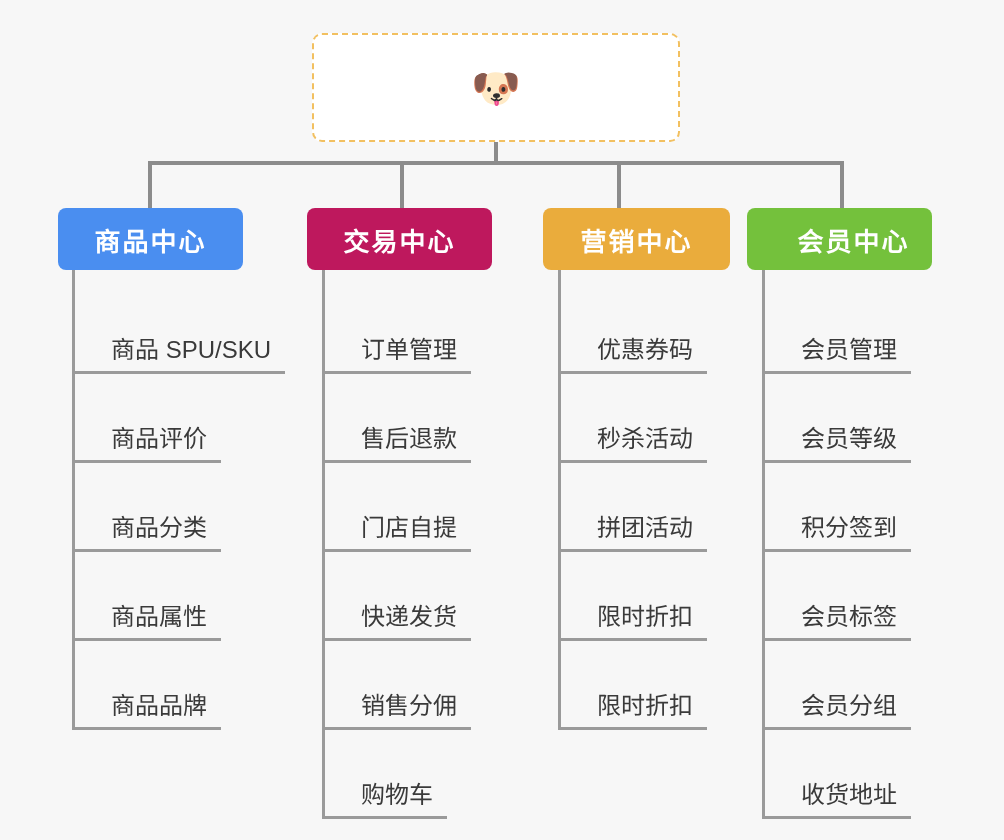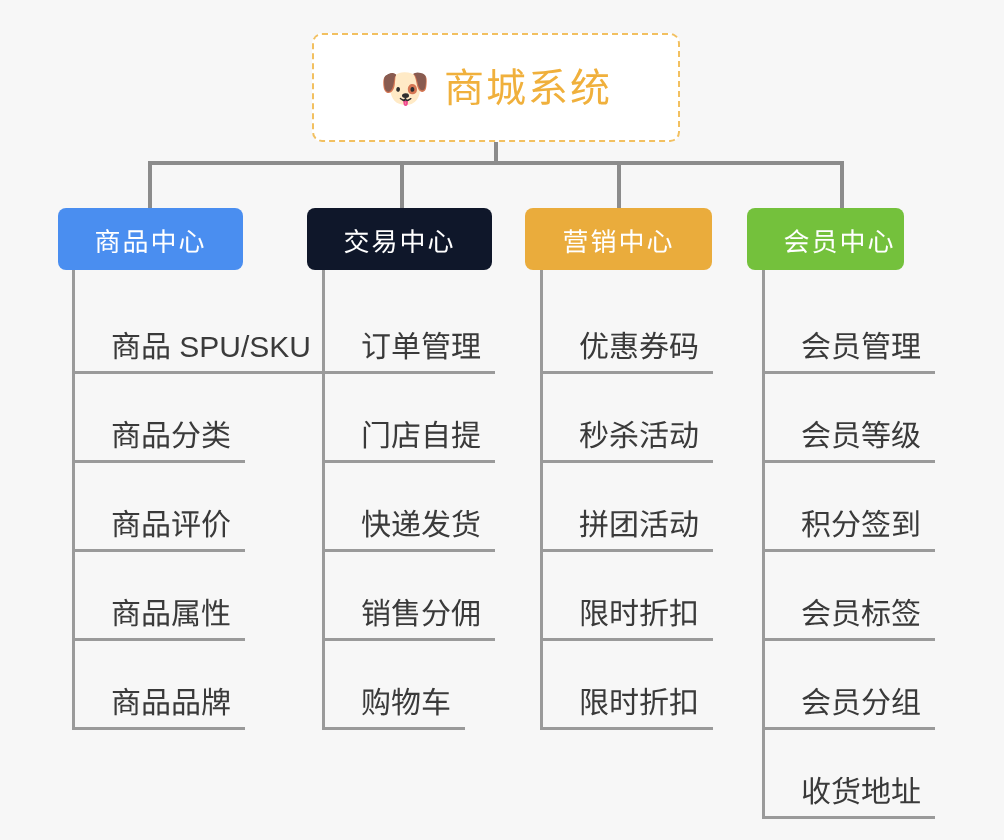--- a/index.html
+++ b/index.html
@@ -79,41 +79,42 @@
   .conn-drop.d3 { left: 617px; }
   .conn-drop.d4 { left: 840px; }
 
   
   .column {
     position: absolute;
     top: 208px;
   }
   .column.c1 { left: 58px;  }
   .column.c2 { left: 307px; }
-  .column.c3 { left: 525px; }
+  .column.c3 { left: 543px; }
   .column.c4 { left: 747px; }
 
   .category-box {
     box-sizing: border-box;
     height: 62px;
     border-radius: 8px;
     display: flex;
     align-items: center;
     justify-content: center;
     color: #ffffff;
     font-size: 26px;
     letter-spacing: 2px;
     white-space: nowrap;
     position: relative;
     z-index: 2;
+    font-weight: bold;
   }
   .column.c1 .category-box { width: 185px; background: #4a8ef0; }
-  .column.c2 .category-box { width: 185px; background: #0f172a; }
+  .column.c2 .category-box { width: 185px; background: #be185d; }
   .column.c3 .category-box { width: 187px; background: #eaac3c; }
-  .column.c4 .category-box { width: 157px; background: #74c13c; padding-left: 28px; }
+  .column.c4 .category-box { width: 185px; background: #74c13c; padding-left: 28px; }
 
   
   .leaf-list {
     position: relative;
     margin-left: 14px;
     padding-left: 0;
     border-left: 3px solid #9a9a9a;   
     padding-top: 15px;
   }
   .column.c2 .leaf-list,
@@ -122,77 +123,79 @@
 
   .leaf-item {
     height: 89px;
     box-sizing: border-box;
     display: flex;
     align-items: flex-end;
     position: relative;
   }
   .leaf-label {
     display: inline-block;
-    font-size: 30px;
+    font-size: 24px;
     color: #3a3a3a;
     line-height: 1;
     white-space: nowrap;
     padding: 0 14px 9px 36px;
     border-bottom: 3px solid #9a9a9a;  
   }
 </style>
 </head>
 <body>
 
 <div id="mindmap">
 
   <div class="root-node">
     <span class="root-icon">🐶</span>
-    <span class="root-title">商城系统</span>
   </div>
 
   <div class="conn conn-stem"></div>
   <div class="conn conn-bus"></div>
   <div class="conn conn-drop d1"></div>
   <div class="conn conn-drop d2"></div>
   <div class="conn conn-drop d3"></div>
   <div class="conn conn-drop d4"></div>
 
   <div class="column c1">
     <div class="category-box">
       <span>商品中心</span>
     </div>
     <div class="leaf-list">
       <div class="leaf-item">
           <span class="leaf-label">商品 SPU/SKU</span>
         </div>
       <div class="leaf-item">
+          <span class="leaf-label">商品评价</span>
+        </div>
+      <div class="leaf-item">
           <span class="leaf-label">商品分类</span>
         </div>
       <div class="leaf-item">
-          <span class="leaf-label">商品评价</span>
-        </div>
-      <div class="leaf-item">
           <span class="leaf-label">商品属性</span>
         </div>
       <div class="leaf-item">
           <span class="leaf-label">商品品牌</span>
         </div>
     </div>
   </div>
 
   <div class="column c2">
     <div class="category-box">
       <span>交易中心</span>
     </div>
     <div class="leaf-list">
       <div class="leaf-item">
           <span class="leaf-label">订单管理</span>
         </div>
       <div class="leaf-item">
+          <span class="leaf-label">售后退款</span>
+        </div>
+      <div class="leaf-item">
           <span class="leaf-label">门店自提</span>
         </div>
       <div class="leaf-item">
           <span class="leaf-label">快递发货</span>
         </div>
       <div class="leaf-item">
           <span class="leaf-label">销售分佣</span>
         </div>
       <div class="leaf-item">
           <span class="leaf-label">购物车</span>

